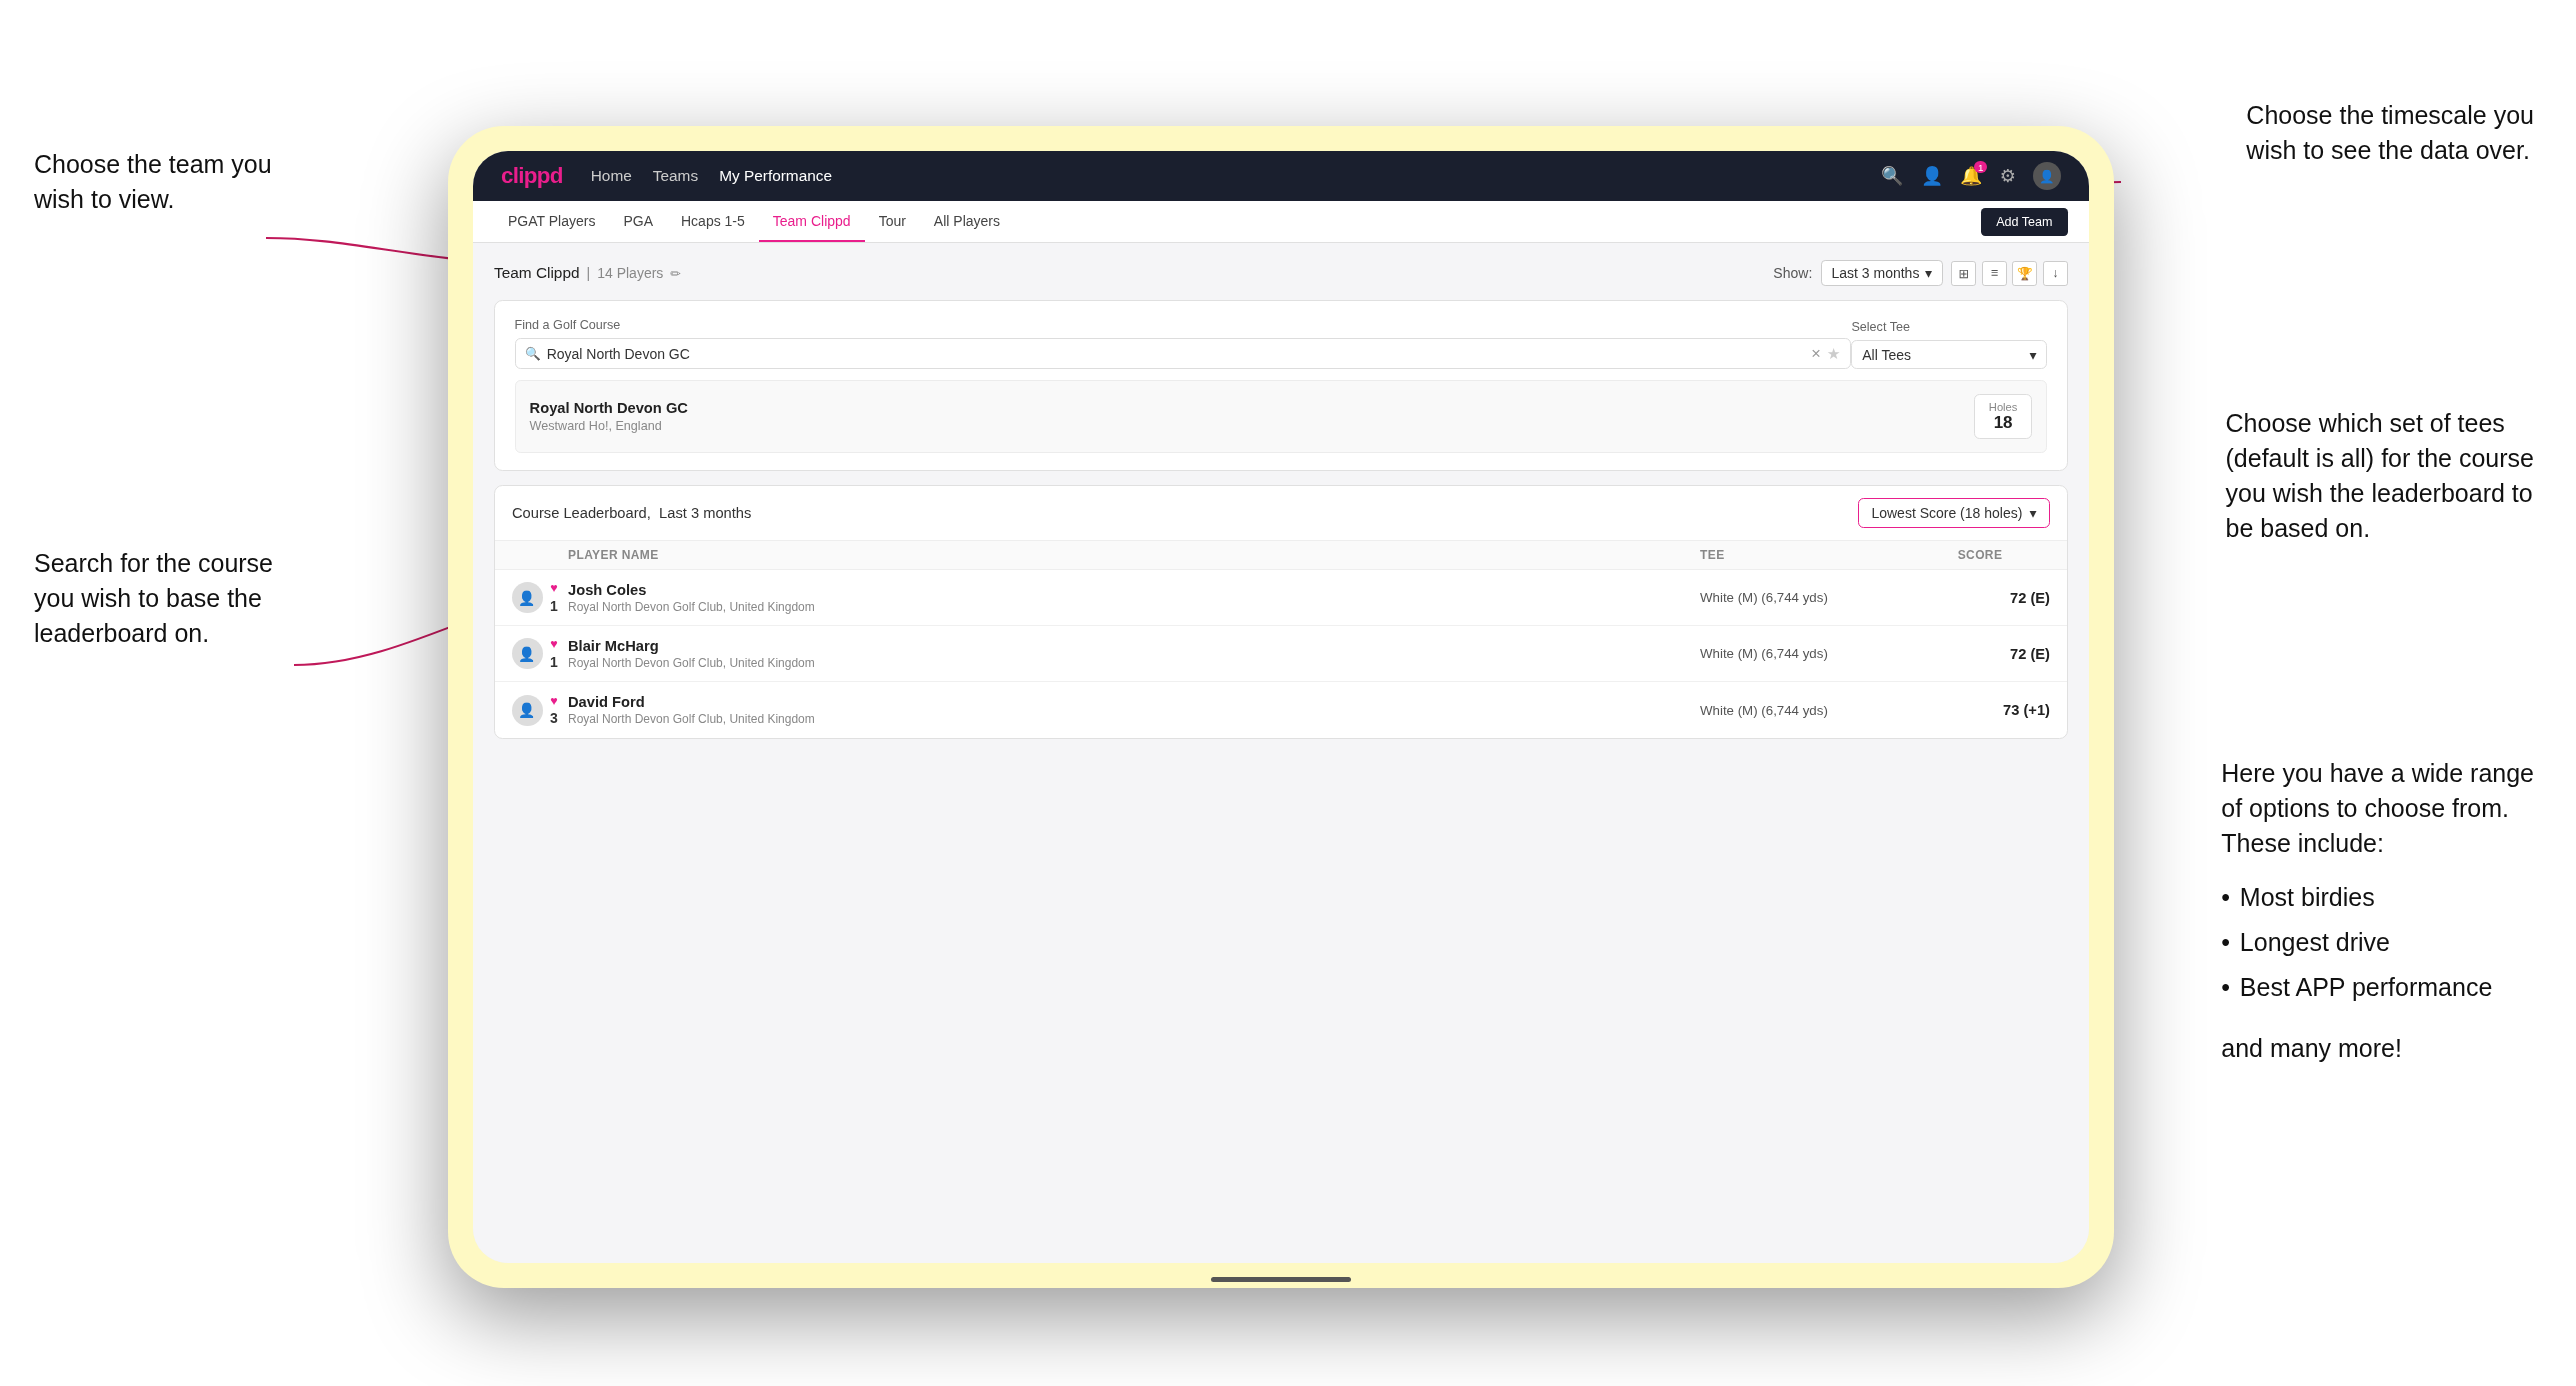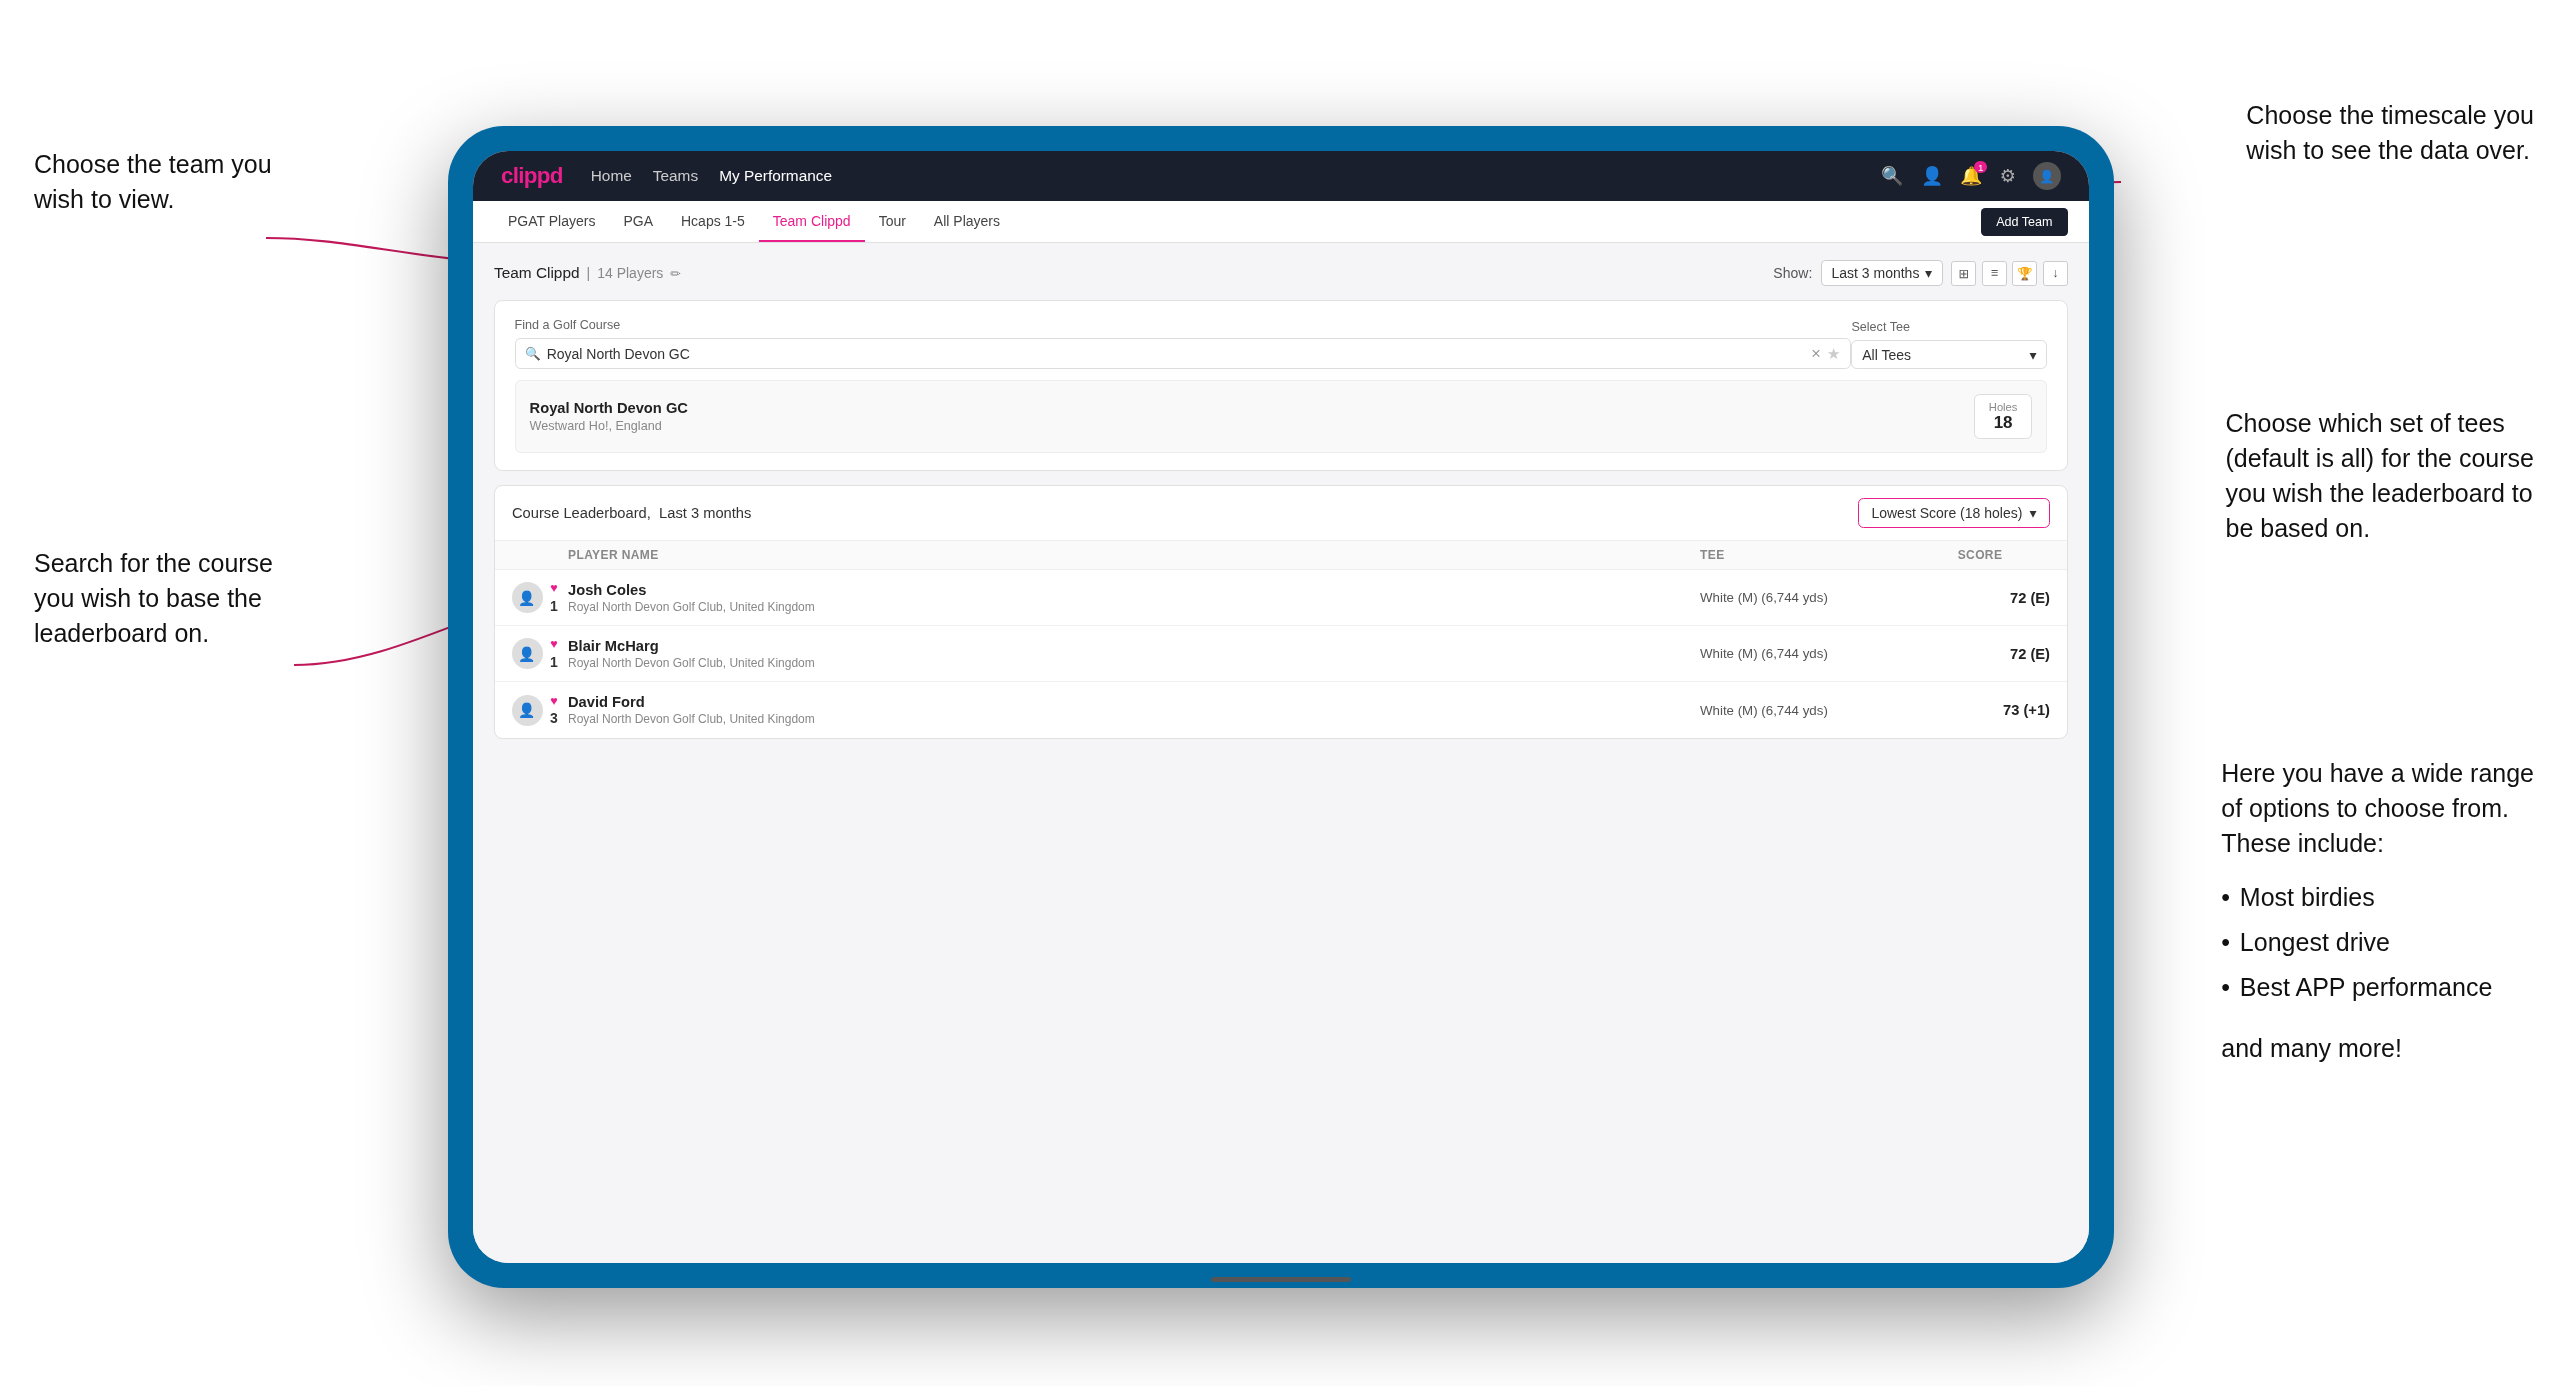--- a/index.html
+++ b/index.html
@@ -29,21 +29,21 @@
       pointer-events: none;
     }
 
     
     .ipad-frame {
       position: absolute;
       left: 448px;
       top: 126px;
       width: 1666px;
       height: 1162px;
-      background: #0369a1;
+      background: #fef9c3;
       border-radius: 56px;
       box-shadow: 0 28px 84px rgba(0,0,0,0.4);
     }
 
     .ipad-screen {
       position: absolute;
       left: 25px;
       top: 25px;
       right: 25px;
       bottom: 25px;

